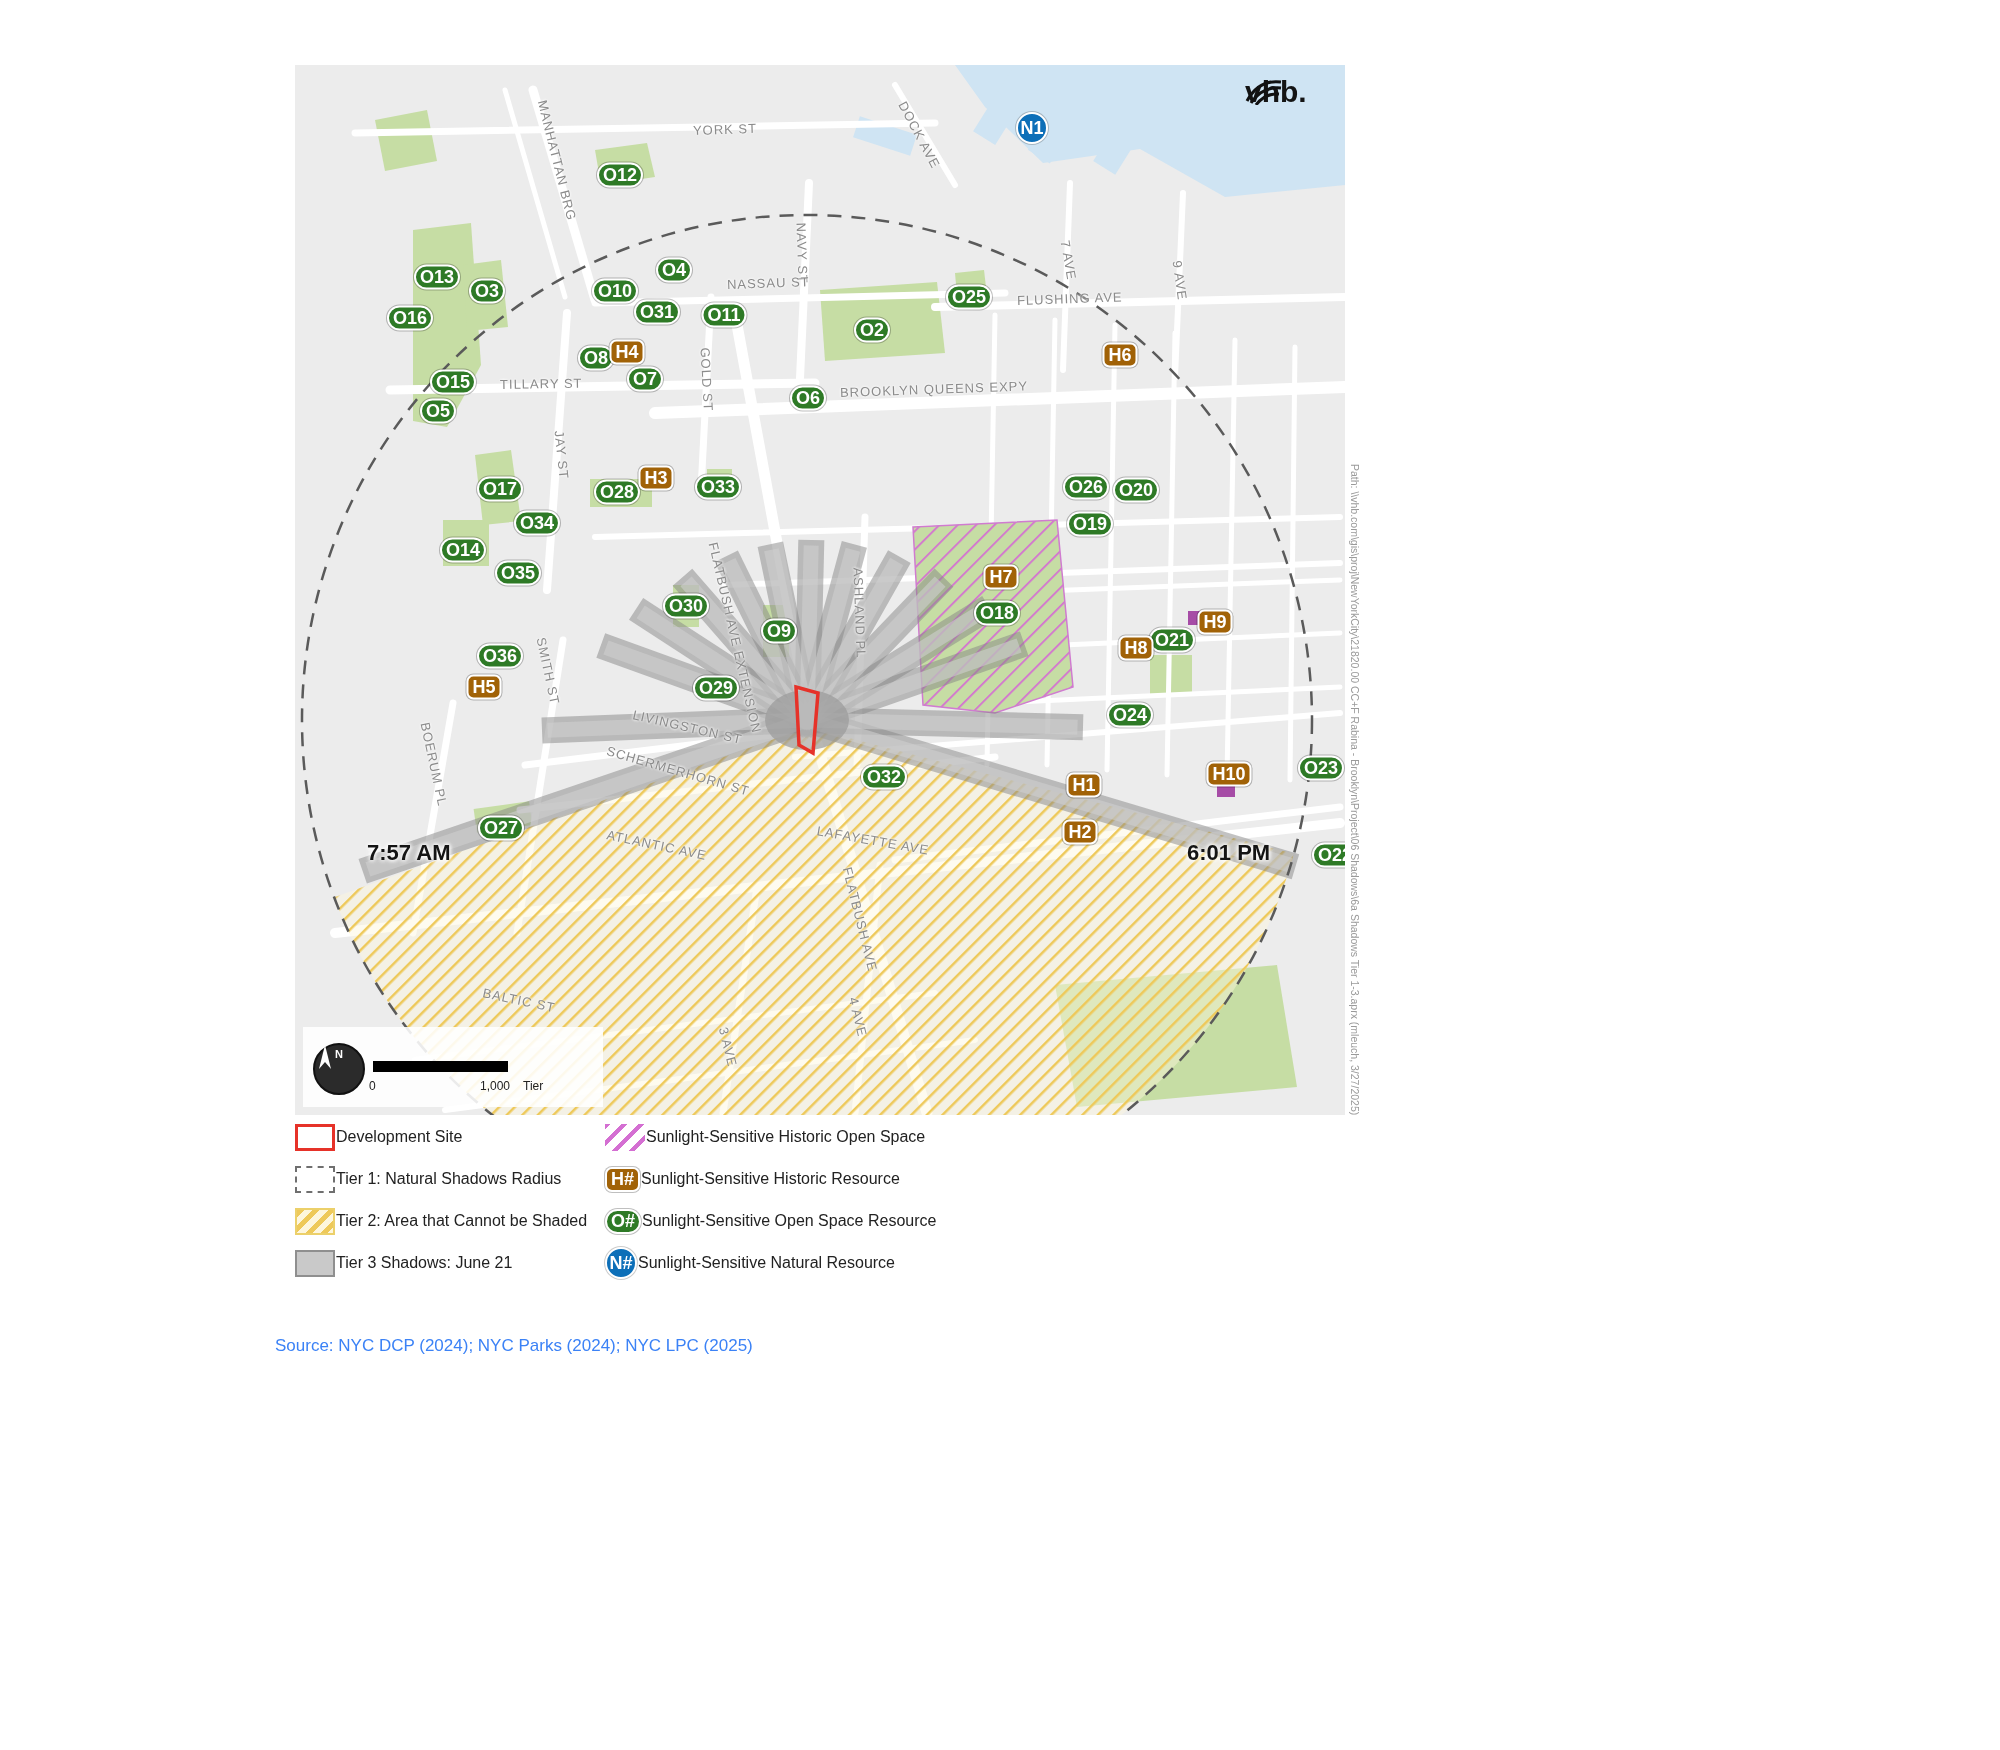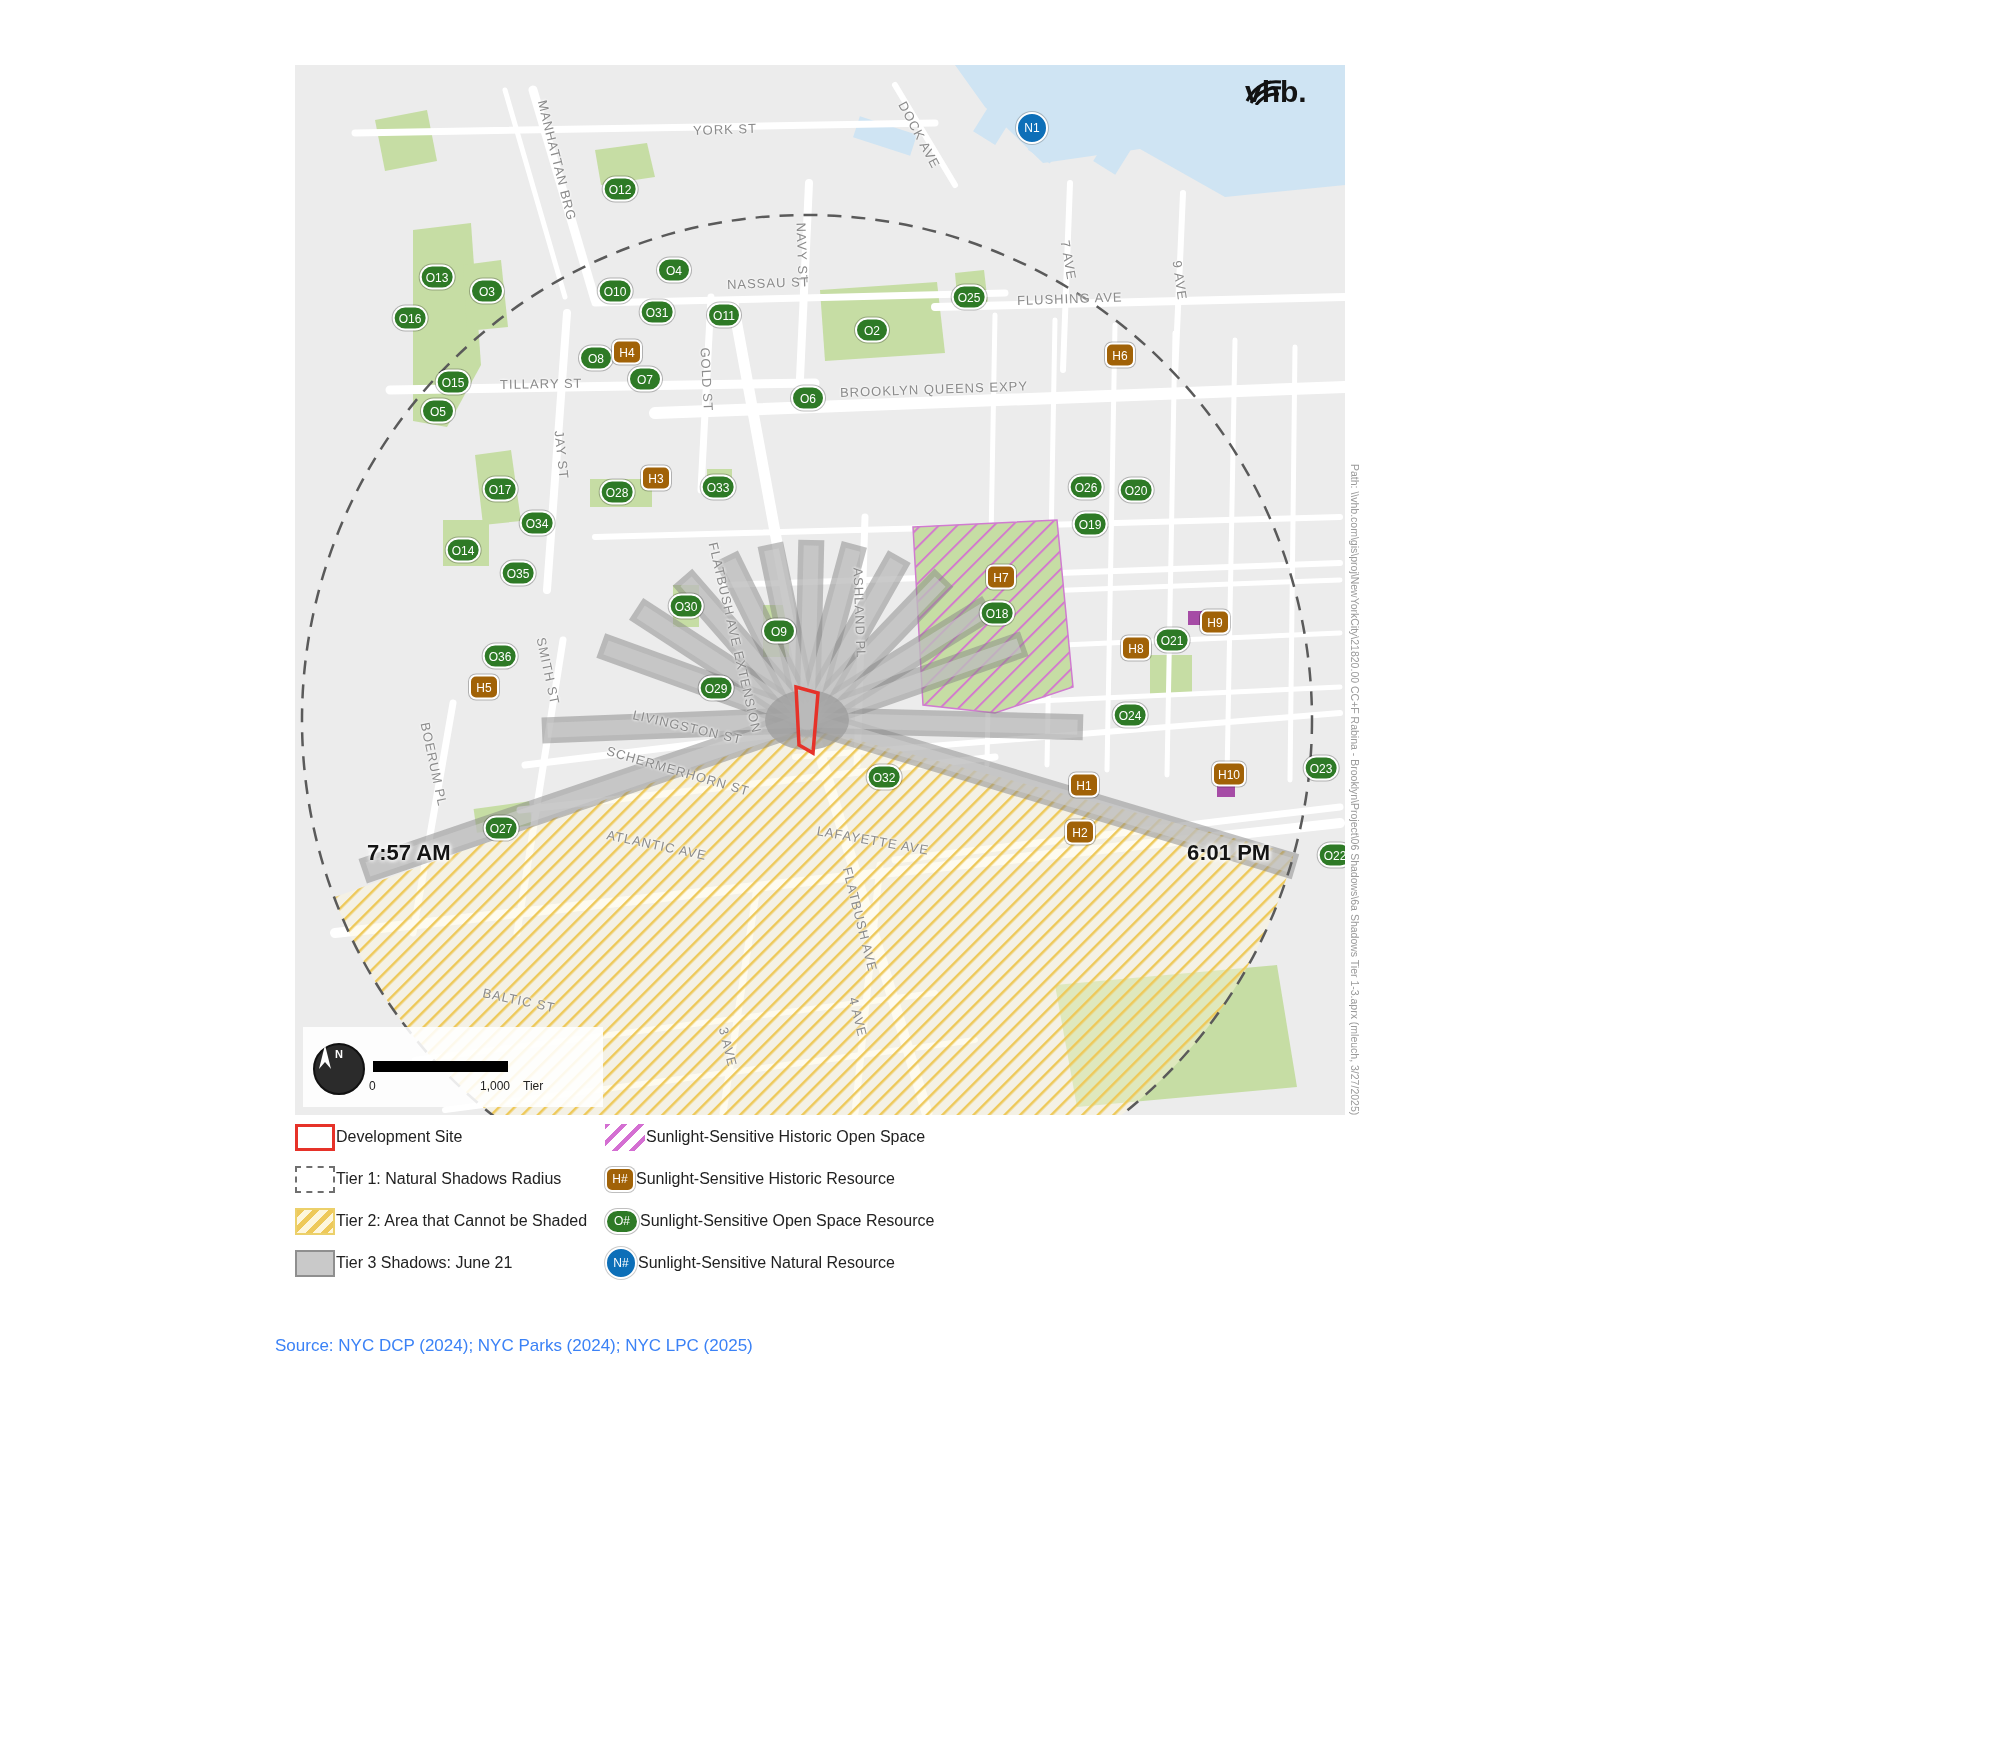--- a/index.html
+++ b/index.html
@@ -11,21 +11,21 @@
              font-size:23px;font-weight:bold;color:#0c6c7c;}
 
   
   #map{position:absolute;left:295px;top:65px;width:1050px;height:1050px;overflow:hidden;background:#ececec;}
   #map svg{position:absolute;left:0;top:0;}
 
   .st{position:absolute;color:#8b8b8b;font-size:13px;letter-spacing:1px;white-space:nowrap;
       transform-origin:0 50%;text-shadow:0 0 3px #fff,0 0 3px #fff;z-index:4;}
 
   .mk{position:absolute;transform:translate(-50%,-50%);display:inline-flex;align-items:center;justify-content:center;
-      font-weight:normal;font-size:12px;color:#fff;z-index:6;box-sizing:border-box;white-space:nowrap;}
+      font-weight:bold;font-size:18px;color:#fff;z-index:6;box-sizing:border-box;white-space:nowrap;}
   .mk.o{min-width:34px;height:25px;padding:0 4px;border-radius:14px;background:#2e7a26;border:2px solid #fff;
         box-shadow:0 0 0 1px rgba(0,0,0,.25);}
   .mk.h{min-width:30px;height:25px;padding:0 4px;border-radius:7px;background:#a16207;border:2px solid #fff;
         box-shadow:0 0 0 1px rgba(0,0,0,.25);}
   .mk.n{width:32px;height:32px;border-radius:50%;background:#0d6fb8;border:2px solid #fff;
         box-shadow:0 0 0 1px rgba(0,0,0,.2);}
 
   .time{position:absolute;font-weight:bold;font-size:22px;color:#141414;z-index:7;
         text-shadow:0 0 4px #fff,0 0 4px #fff,0 0 6px #fff;}
 
@@ -230,21 +230,21 @@
     <div class="mk o" style="left:577px;top:265px">O2</div>
     <div class="mk o" style="left:192px;top:226px">O3</div>
     <div class="mk o" style="left:379px;top:205px">O4</div>
     <div class="mk o" style="left:143px;top:346px">O5</div>
     <div class="mk o" style="left:513px;top:333px">O6</div>
     <div class="mk o" style="left:350px;top:314px">O7</div>
     <div class="mk o" style="left:301px;top:293px">O8</div>
     <div class="mk o" style="left:484px;top:566px">O9</div>
     <div class="mk o" style="left:320px;top:226px">O10</div>
     <div class="mk o" style="left:429px;top:250px">O11</div>
-    <div class="mk o" style="left:325px;top:124px">O12</div>
+    <div class="mk o" style="left:325px;top:110px">O12</div>
     <div class="mk o" style="left:142px;top:212px">O13</div>
     <div class="mk o" style="left:168px;top:485px">O14</div>
     <div class="mk o" style="left:158px;top:317px">O15</div>
     <div class="mk o" style="left:115px;top:253px">O16</div>
     <div class="mk o" style="left:205px;top:424px">O17</div>
     <div class="mk o" style="left:702px;top:548px">O18</div>
     <div class="mk o" style="left:795px;top:459px">O19</div>
     <div class="mk o" style="left:841px;top:425px">O20</div>
     <div class="mk o" style="left:877px;top:575px">O21</div>
     <div class="mk o" style="left:1040px;top:790px">O22</div>

